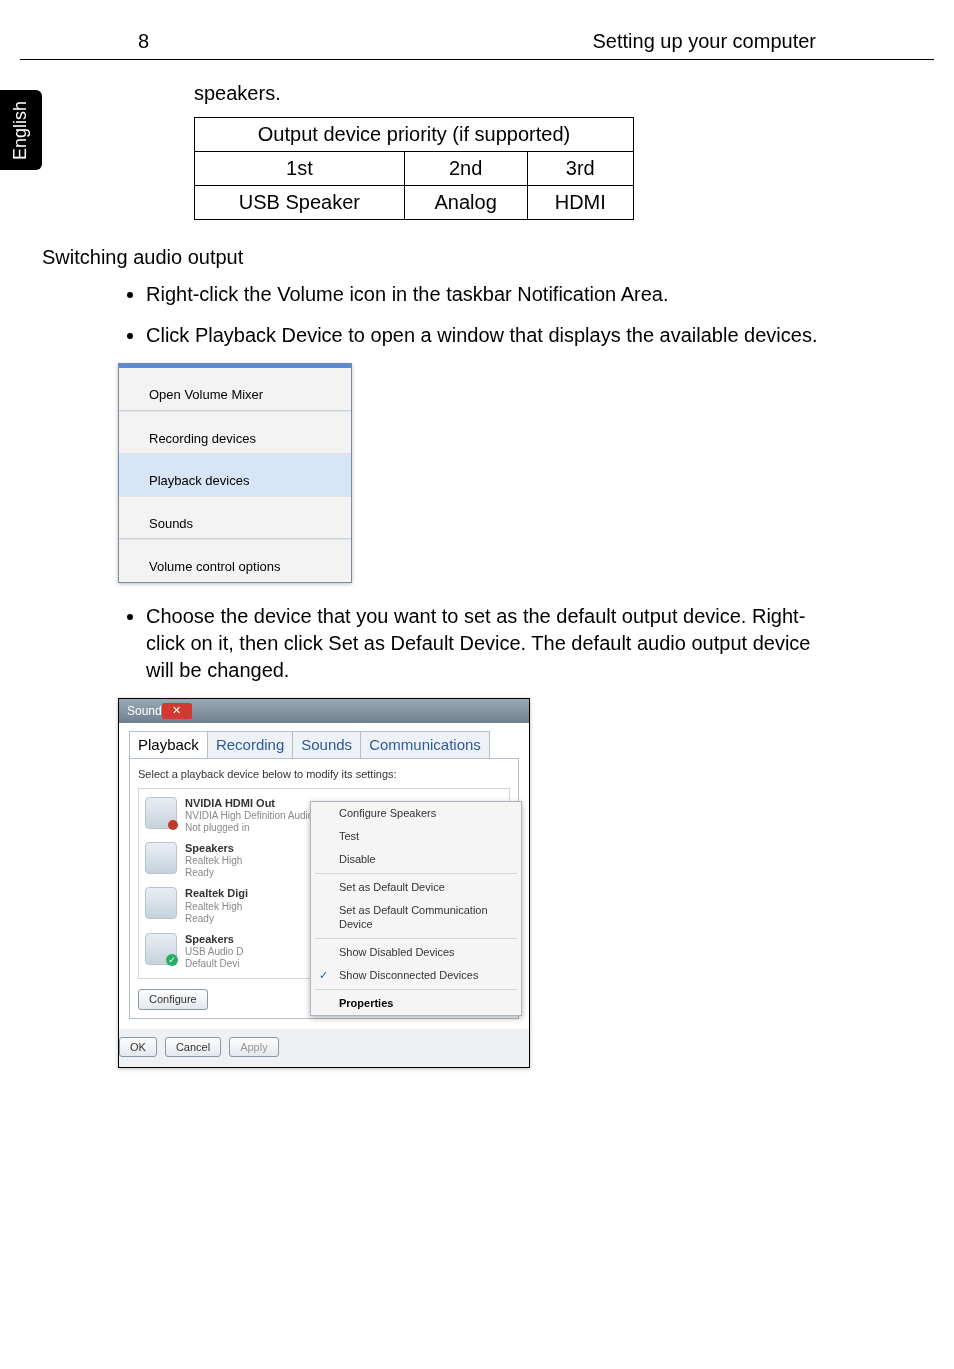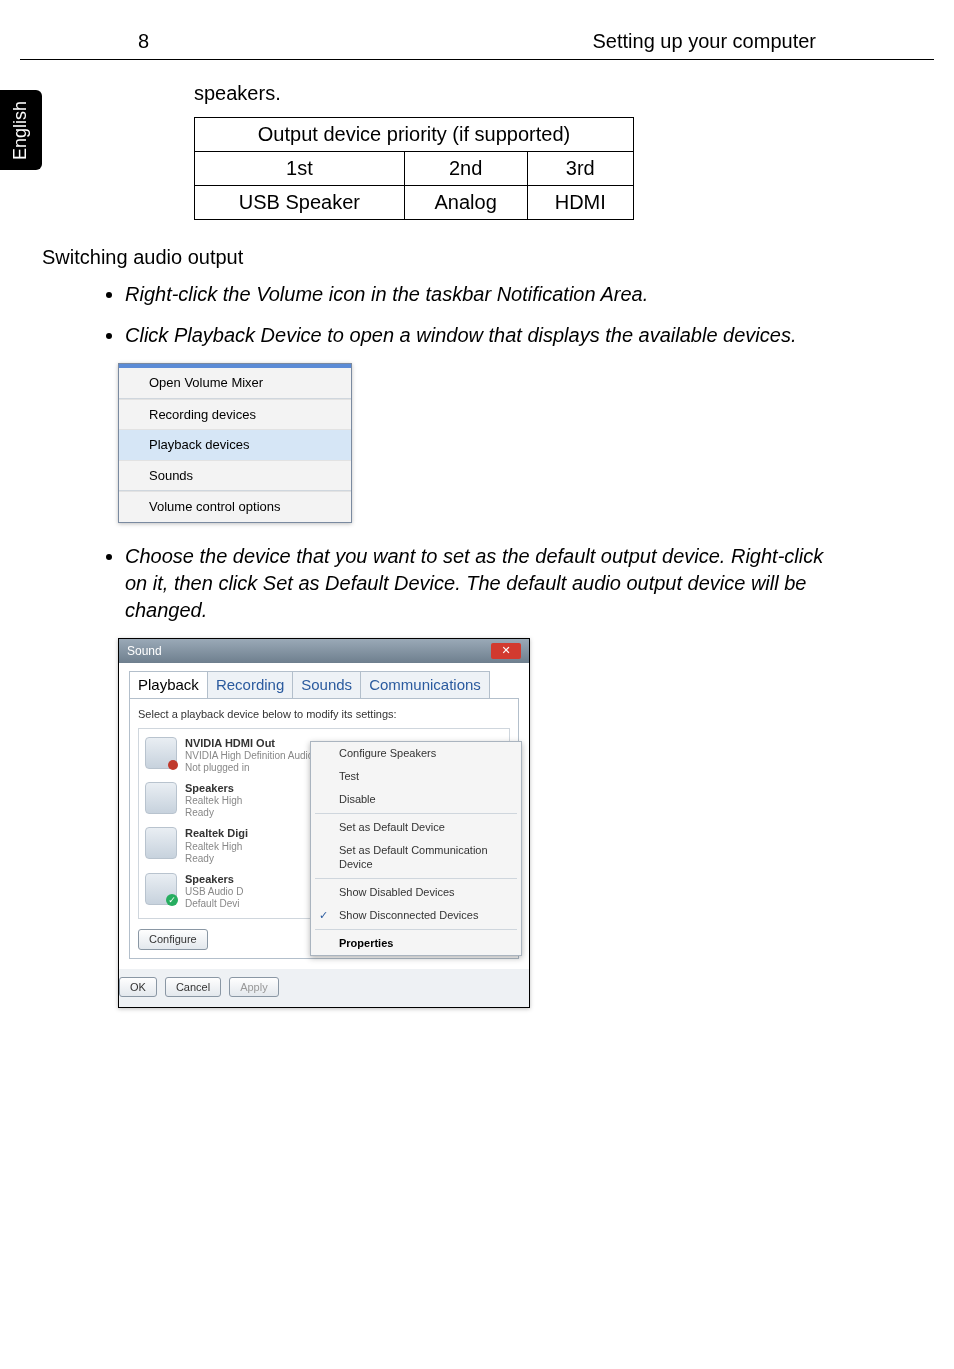--- a/index.html
+++ b/index.html
@@ -65,38 +65,37 @@
   }
   .priority-table .caption {
     text-align: center;
   }
   .section-title {
     font-size: 20px;
     margin: 0 0 10px -76px;
   }
   ul.bullets {
     list-style: disc;
-    margin: 0 0 14px 7px;
+    margin: 0 0 14px 28px;
     padding: 0;
-    font-style: italic;
   }
   ul.bullets li {
     margin-bottom: 14px;
   }
   
   .vmenu {
     width: 232px;
     border: 1px solid #7a8aa0;
     background: #f3f3f3;
     font-size: 13px;
     margin: 0 0 20px 0;
     box-shadow: 0 1px 4px rgba(0,0,0,0.25);
   }
   .vmenu-row {
-    padding: 6px 10px 6px 30px;
+    padding: 18px 10px 6px 30px;
     border-top: 1px solid #e2e2e2;
   }
   .vmenu-row:first-child {
     border-top: 4px solid #5b8bd6;
   }
   .vmenu-row.highlight {
     background: #d6e6f6;
   }
   .vmenu-sep {
     height: 1px;
@@ -112,21 +111,21 @@
     font-size: 12px;
     color: #555;
     margin-top: 4px;
     box-shadow: 0 1px 4px rgba(0,0,0,0.25);
   }
   .sound-title {
     background: linear-gradient(#9aa9b7, #6e7f8e);
     color: #fff;
     padding: 4px 8px;
     display: flex;
-    justify-content: space-between;
+    justify-content: flex-start;
     align-items: center;
   }
   .sound-close {
     background: #d23a2f;
     color: #fff;
     width: 30px;
     height: 16px;
     border-radius: 2px;
     font-size: 11px;
     display: inline-flex;

